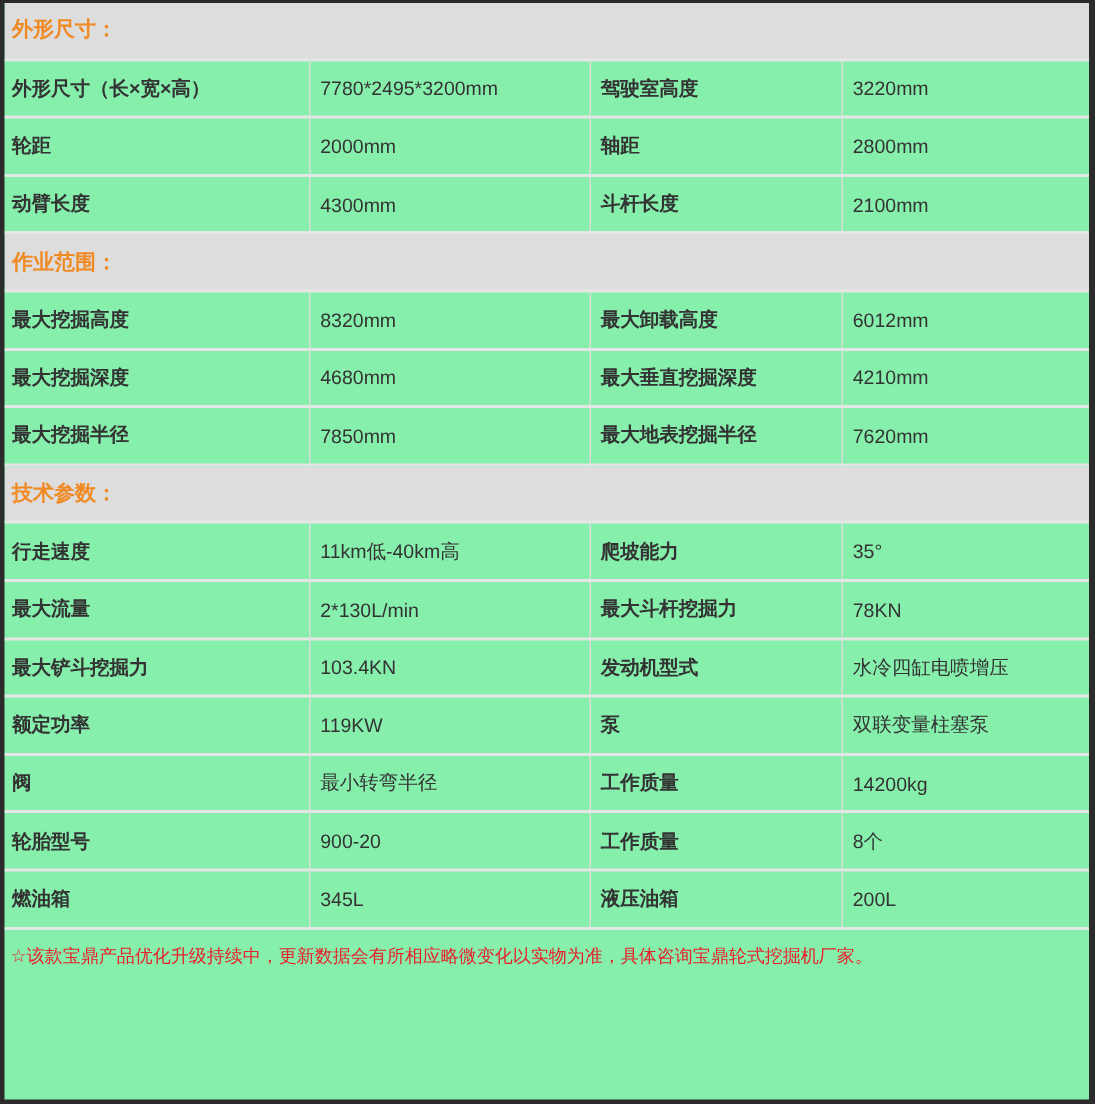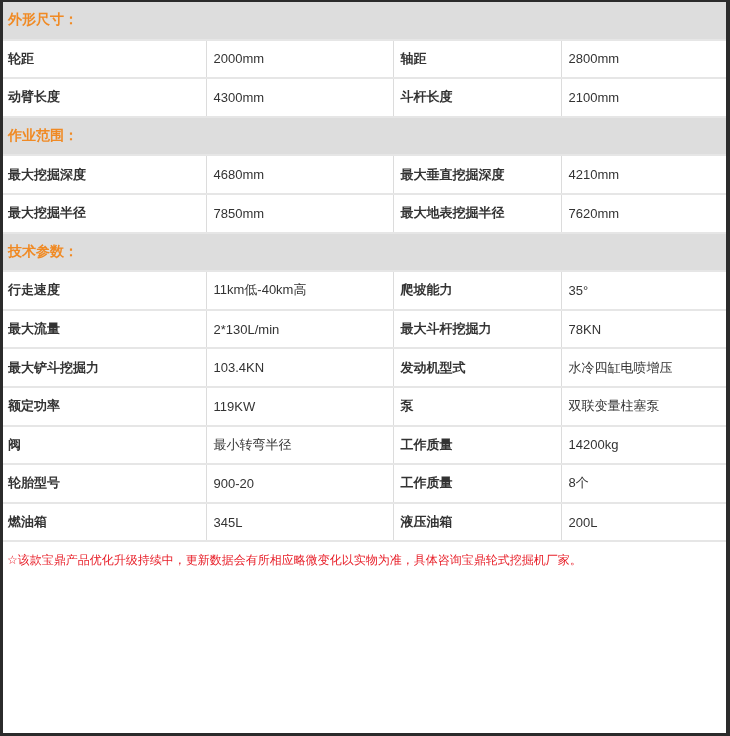--- a/index.html
+++ b/index.html
@@ -12,21 +12,21 @@
     height: 736px;
     overflow: hidden;
     font-family: "Liberation Sans", "DejaVu Sans", sans-serif;
   }
   .frame {
     position: absolute;
     left: 3px;
     top: 2px;
     width: 723px;
     height: 731px;
-    background: #ffffff;
+    background: #86efac;
     overflow: hidden;
   }
   table.spec {
     border-collapse: collapse;
     width: 723px;
     table-layout: fixed;
   }
   table.spec col.c1 { width: 203px; }
   table.spec col.c2 { width: 187px; }
   table.spec col.c3 { width: 168px; }
@@ -74,34 +74,46 @@
         <col class="c2">
         <col class="c3">
         <col class="c4">
     </colgroup>
     <tbody>
 
       <tr class="section">
         <td colspan="4">外形尺寸：</td>
       </tr>
       <tr>
+        <td class="label">外形尺寸（长×宽×高）</td>
+        <td class="value">7780*2495*3200mm</td>
+        <td class="label">驾驶室高度</td>
+        <td class="value">3220mm</td>
+      </tr>
+      <tr>
         <td class="label">轮距</td>
         <td class="value">2000mm</td>
         <td class="label">轴距</td>
         <td class="value">2800mm</td>
       </tr>
       <tr>
         <td class="label">动臂长度</td>
         <td class="value">4300mm</td>
         <td class="label">斗杆长度</td>
         <td class="value">2100mm</td>
       </tr>
 
       <tr class="section">
         <td colspan="4">作业范围：</td>
+      </tr>
+      <tr>
+        <td class="label">最大挖掘高度</td>
+        <td class="value">8320mm</td>
+        <td class="label">最大卸载高度</td>
+        <td class="value">6012mm</td>
       </tr>
       <tr>
         <td class="label">最大挖掘深度</td>
         <td class="value">4680mm</td>
         <td class="label">最大垂直挖掘深度</td>
         <td class="value">4210mm</td>
       </tr>
       <tr>
         <td class="label">最大挖掘半径</td>
         <td class="value">7850mm</td>

